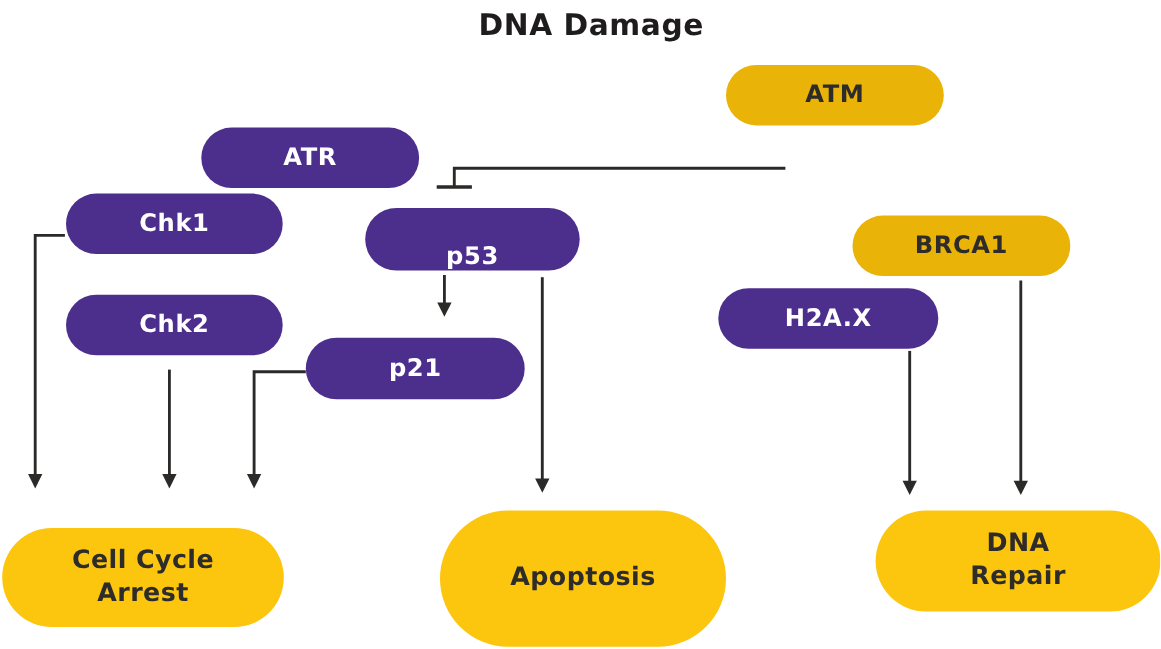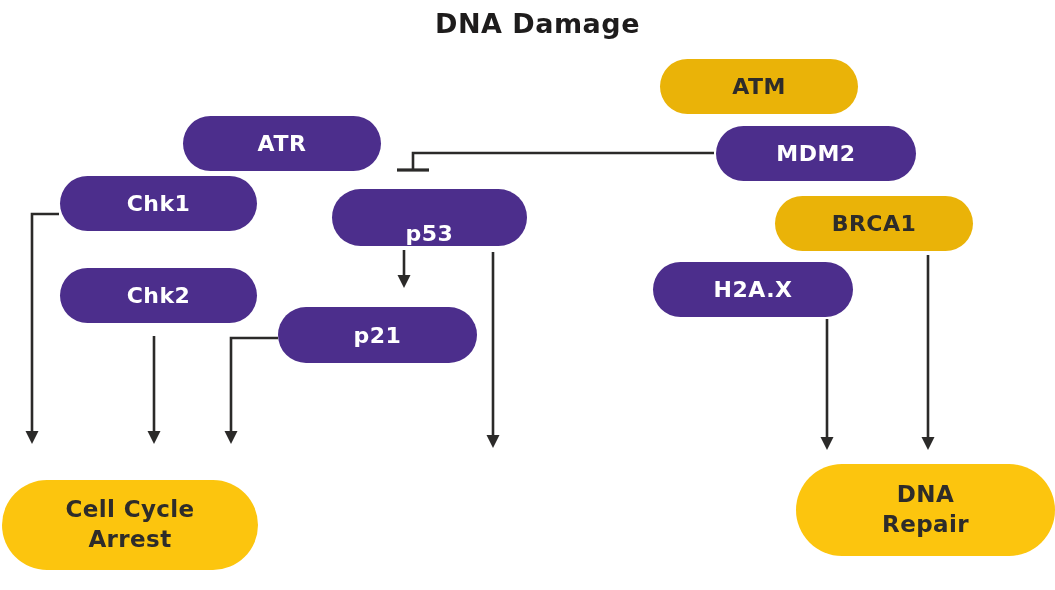--- a/index.html
+++ b/index.html
@@ -76,23 +76,20 @@
       <polygon points="820.5,437 833.5,437 827,450" class="edge-tip"></polygon>
       <polyline points="928,255 928,438" class="edge"></polyline>
       <polygon points="921.5,437 934.5,437 928,450" class="edge-tip"></polygon>
       <polyline points="714,153 413,153 413,170" class="edge"></polyline>
       <line x1="397" y1="170" x2="429" y2="170" class="edge-bar"></line>
     </svg>
 
   <div class="pill yellow" id="node-atm">
     <span>ATM</span>
   </div>
-  <div class="pill purple" id="node-mdm2">
-    <span>MDM2</span>
-  </div>
   <div class="pill purple" id="node-atr">
     <span>ATR</span>
   </div>
   <div class="pill purple" id="node-chk1">
     <span>Chk1</span>
   </div>
   <div class="pill purple" id="node-p53">
     <span>p53</span>
   </div>
   <div class="pill yellow" id="node-brca1">
@@ -105,18 +102,21 @@
     <span>H2A.X</span>
   </div>
   <div class="pill purple" id="node-p21">
     <span>p21</span>
   </div>
 
   <div class="outcome" id="outcome-cell-cycle-arrest">
     <span>Cell Cycle
 Arrest</span>
   </div>
+  <div class="outcome" id="outcome-apoptosis">
+    <span>Apoptosis</span>
+  </div>
   <div class="outcome" id="outcome-dna-repair">
     <span>DNA
 Repair</span>
   </div>
 
 </div>
 
 </body></html>

